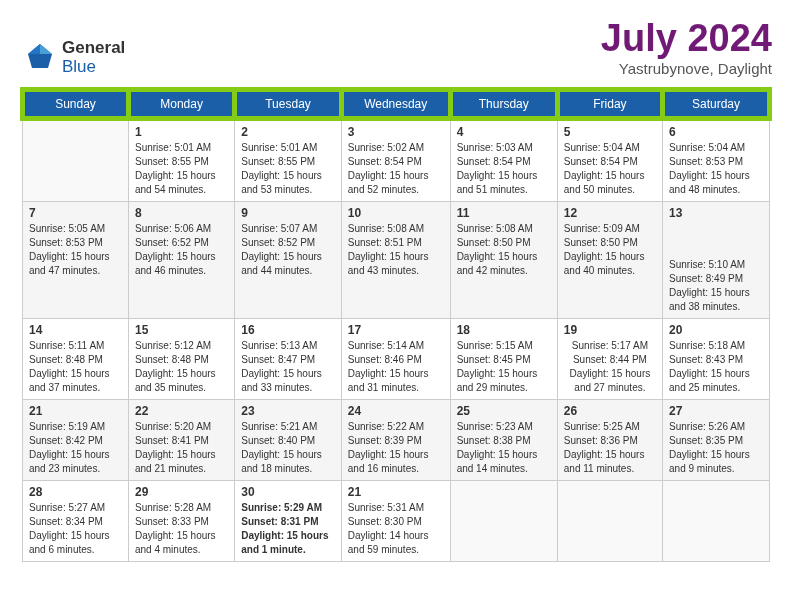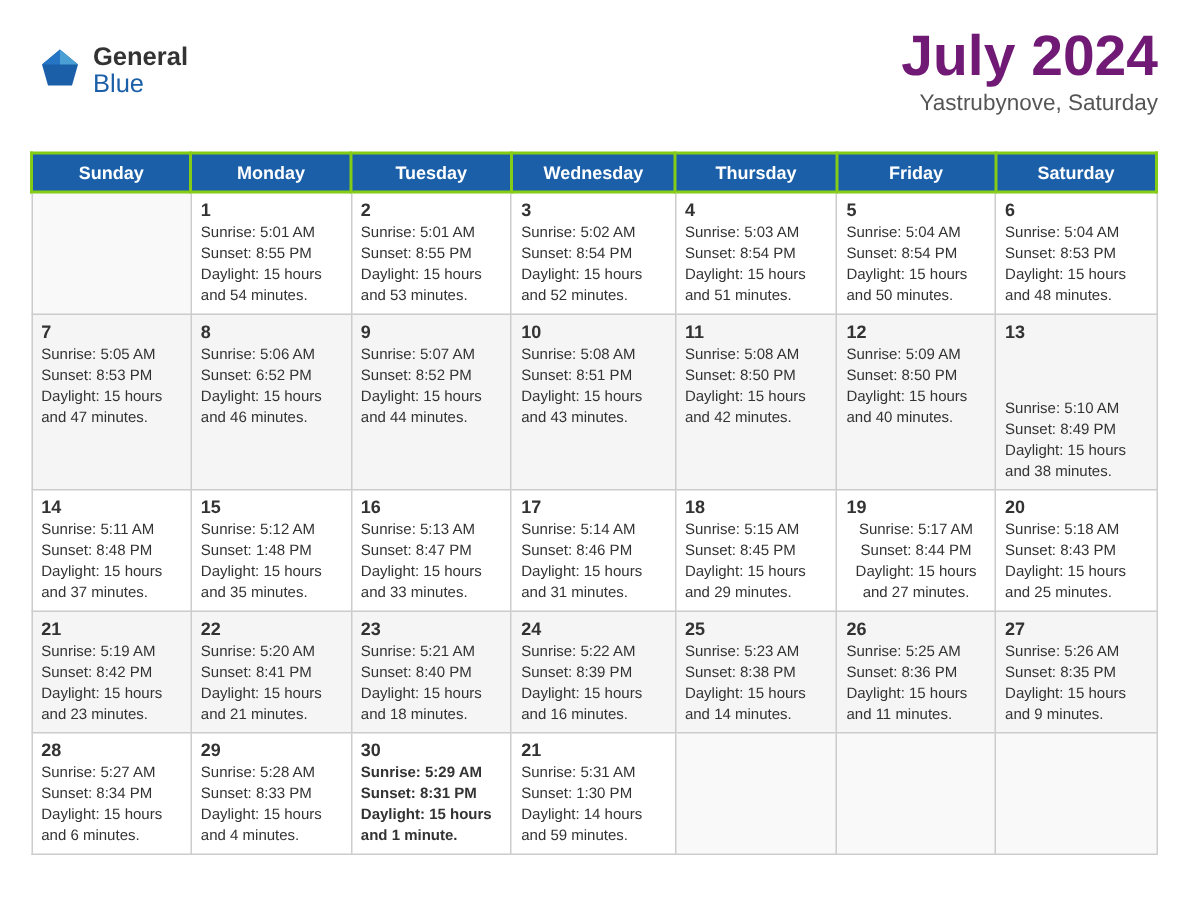--- a/index.html
+++ b/index.html
@@ -10,22 +10,22 @@
       height: 612px;
       overflow: hidden;
     }
     .page {
       width: 792px;
       padding: 18px 20px 10px 20px;
     }
     .header {
       display: flex;
       justify-content: space-between;
-      align-items: center;
-      margin-bottom: 24px;
+      align-items: flex-end;
+      margin-bottom: 10px;
     }
     .logo {
       display: flex;
       align-items: center;
       gap: 6px;
     }
     .logo-text {
       display: flex;
       flex-direction: column;
       line-height: 1.1;
@@ -60,22 +60,22 @@
     table {
       width: 100%;
       border-collapse: collapse;
       font-size: 10.5px;
     }
     thead tr th {
       background-color: #1a5fa8;
       color: #fff;
       padding: 5px 6px;
       font-size: 12px;
-      font-weight: bold;
-      border: 2px solid #84cc16;
+      font-weight: normal;
+      border: 5px solid #84cc16;
     }
     tbody tr td {
       border: 1px solid #ccc;
       padding: 4px 6px;
       vertical-align: top;
       height: 78px;
       width: 113px;
       color: #333;
       background: #fff;
     }
@@ -108,21 +108,21 @@
         <polygon points="20,4 32,14 20,14" fill="#4a9fd4"></polygon>
         <polygon points="20,4 8,14 20,14" fill="#2575c4"></polygon>
       </svg>
       <div class="logo-text">
         <span class="logo-general">General</span>
         <span class="logo-blue">Blue</span>
       </div>
     </div>
     <div class="title-block">
       <div class="title-month">July 2024</div>
-      <div class="title-location">Yastrubynove, Saturday</div>
+      <div class="title-location">Yastrubynove, Daylight</div>
     </div>
   </div>
 
   <table>
     <thead>
       <tr>
         <th>Sunday</th>
         <th>Monday</th>
         <th>Tuesday</th>
         <th>Wednesday</th>
@@ -232,21 +232,21 @@
           <td>
             <span class="day-num">14</span>
             <div class="cell-text" style="white-space: pre-line;">Sunrise: 5:11 AM
 Sunset: 8:48 PM
 Daylight: 15 hours
 and 37 minutes.</div>
           </td>
           <td>
             <span class="day-num">15</span>
             <div class="cell-text" style="white-space: pre-line;">Sunrise: 5:12 AM
-Sunset: 1:48 PM
+Sunset: 8:48 PM
 Daylight: 15 hours
 and 35 minutes.</div>
           </td>
           <td>
             <span class="day-num">16</span>
             <div class="cell-text" style="white-space: pre-line;">Sunrise: 5:13 AM
 Sunset: 8:47 PM
 Daylight: 15 hours
 and 33 minutes.</div>
           </td>
@@ -348,21 +348,21 @@
           <td>
             <span class="day-num">30</span>
             <div class="cell-text" style="white-space: pre-line; font-weight: bold;">Sunrise: 5:29 AM
 Sunset: 8:31 PM
 Daylight: 15 hours
 and 1 minute.</div>
           </td>
           <td>
             <span class="day-num">21</span>
             <div class="cell-text" style="white-space: pre-line;">Sunrise: 5:31 AM
-Sunset: 1:30 PM
+Sunset: 8:30 PM
 Daylight: 14 hours
 and 59 minutes.</div>
           </td>
           <td class="empty-cell"></td>
           <td class="empty-cell"></td>
           <td class="empty-cell"></td>
         </tr>
       </tbody>
   </table>
 </div>

